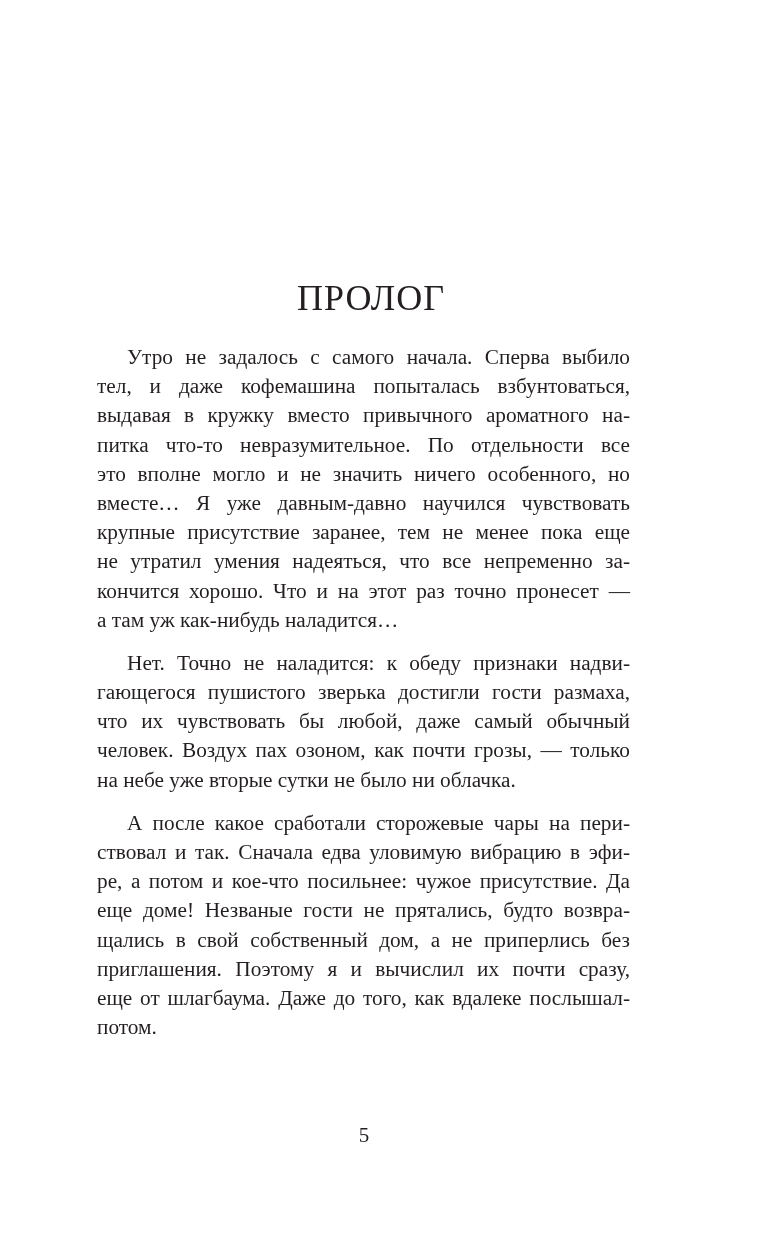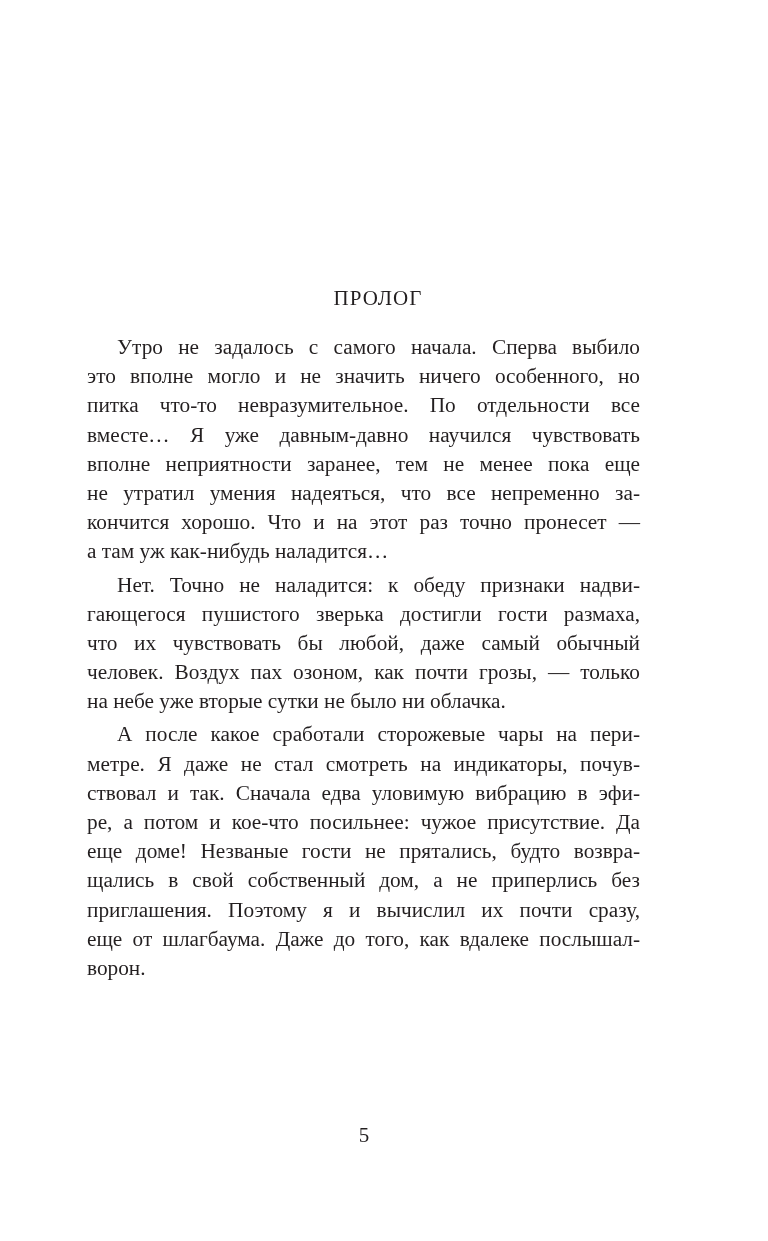--- a/index.html
+++ b/index.html
@@ -16,38 +16,38 @@
       color: #231f20;
     }
     .page {
       position: absolute;
       left: 0; top: 0;
       width: 768px;
       height: 1241px;
     }
     .chapter-title {
       position: absolute;
-      left: 14px;
+      left: 7px;
       width: 728px;
       top: 280px;
       text-align: center;
-      font-size: 21px;
+      font-size: 36px;
       letter-spacing: 1px;
       font-weight: normal;
       margin: 0;
       line-height: 36px;
     }
     .body-text {
       position: absolute;
       left: 83px;
       top: 329px;
       width: 561px;
     }
     .para {
-      margin: 4px;
+      margin: 14px;
       font-size: 21.3px;
       line-height: 29.2px;
       text-indent: 30px;
     }
     .line {
       display: block;
       text-align: justify;
       text-align-last: justify;
       white-space: nowrap;
       text-indent: 0;
@@ -74,42 +74,43 @@
   </style>
 </head>
 <body>
 
 <div class="page">
   <h1 class="chapter-title">ПРОЛОГ</h1>
 
   <div class="body-text">
     <p class="para">
       <span class="line first">Утро не задалось с самого начала. Сперва выбило</span>
+      <span class="line">тел, и даже кофемашина попыталась взбунтоваться,</span>
+      <span class="line">выдавая в кружку вместо привычного ароматного на-</span>
+      <span class="line">питка что-то невразумительное. По отдельности все</span>
       <span class="line">это вполне могло и не значить ничего особенного, но</span>
-      <span class="line">питка что-то невразумительное. По отдельности все</span>
       <span class="line">вместе… Я уже давным-давно научился чувствовать</span>
-      <span class="line">вполне неприятности заранее, тем не менее пока еще</span>
+      <span class="line">крупные присутствие заранее, тем не менее пока еще</span>
       <span class="line">не утратил умения надеяться, что все непременно за-</span>
       <span class="line">кончится хорошо. Что и на этот раз точно пронесет —</span>
       <span class="line last">а там уж как-нибудь наладится…</span>
     </p>
     <p class="para">
       <span class="line first">Нет. Точно не наладится: к обеду признаки надви-</span>
       <span class="line">гающегося пушистого зверька достигли гости размаха,</span>
       <span class="line">что их чувствовать бы любой, даже самый обычный</span>
       <span class="line">человек. Воздух пах озоном, как почти грозы, — только</span>
       <span class="line last">на небе уже вторые сутки не было ни облачка.</span>
     </p>
     <p class="para">
       <span class="line first">А после какое сработали сторожевые чары на пери-</span>
-      <span class="line">метре. Я даже не стал смотреть на индикаторы, почув-</span>
       <span class="line">ствовал и так. Сначала едва уловимую вибрацию в эфи-</span>
       <span class="line">ре, а потом и кое-что посильнее: чужое присутствие. Да</span>
       <span class="line">еще доме! Незваные гости не прятались, будто возвра-</span>
       <span class="line">щались в свой собственный дом, а не приперлись без</span>
       <span class="line">приглашения. Поэтому я и вычислил их почти сразу,</span>
       <span class="line">еще от шлагбаума. Даже до того, как вдалеке послышал-</span>
-      <span class="line last">ворон.</span>
+      <span class="line last">потом.</span>
     </p>
   </div>
 
   <div class="page-number">5</div>
 </div>
 
 </body></html>

